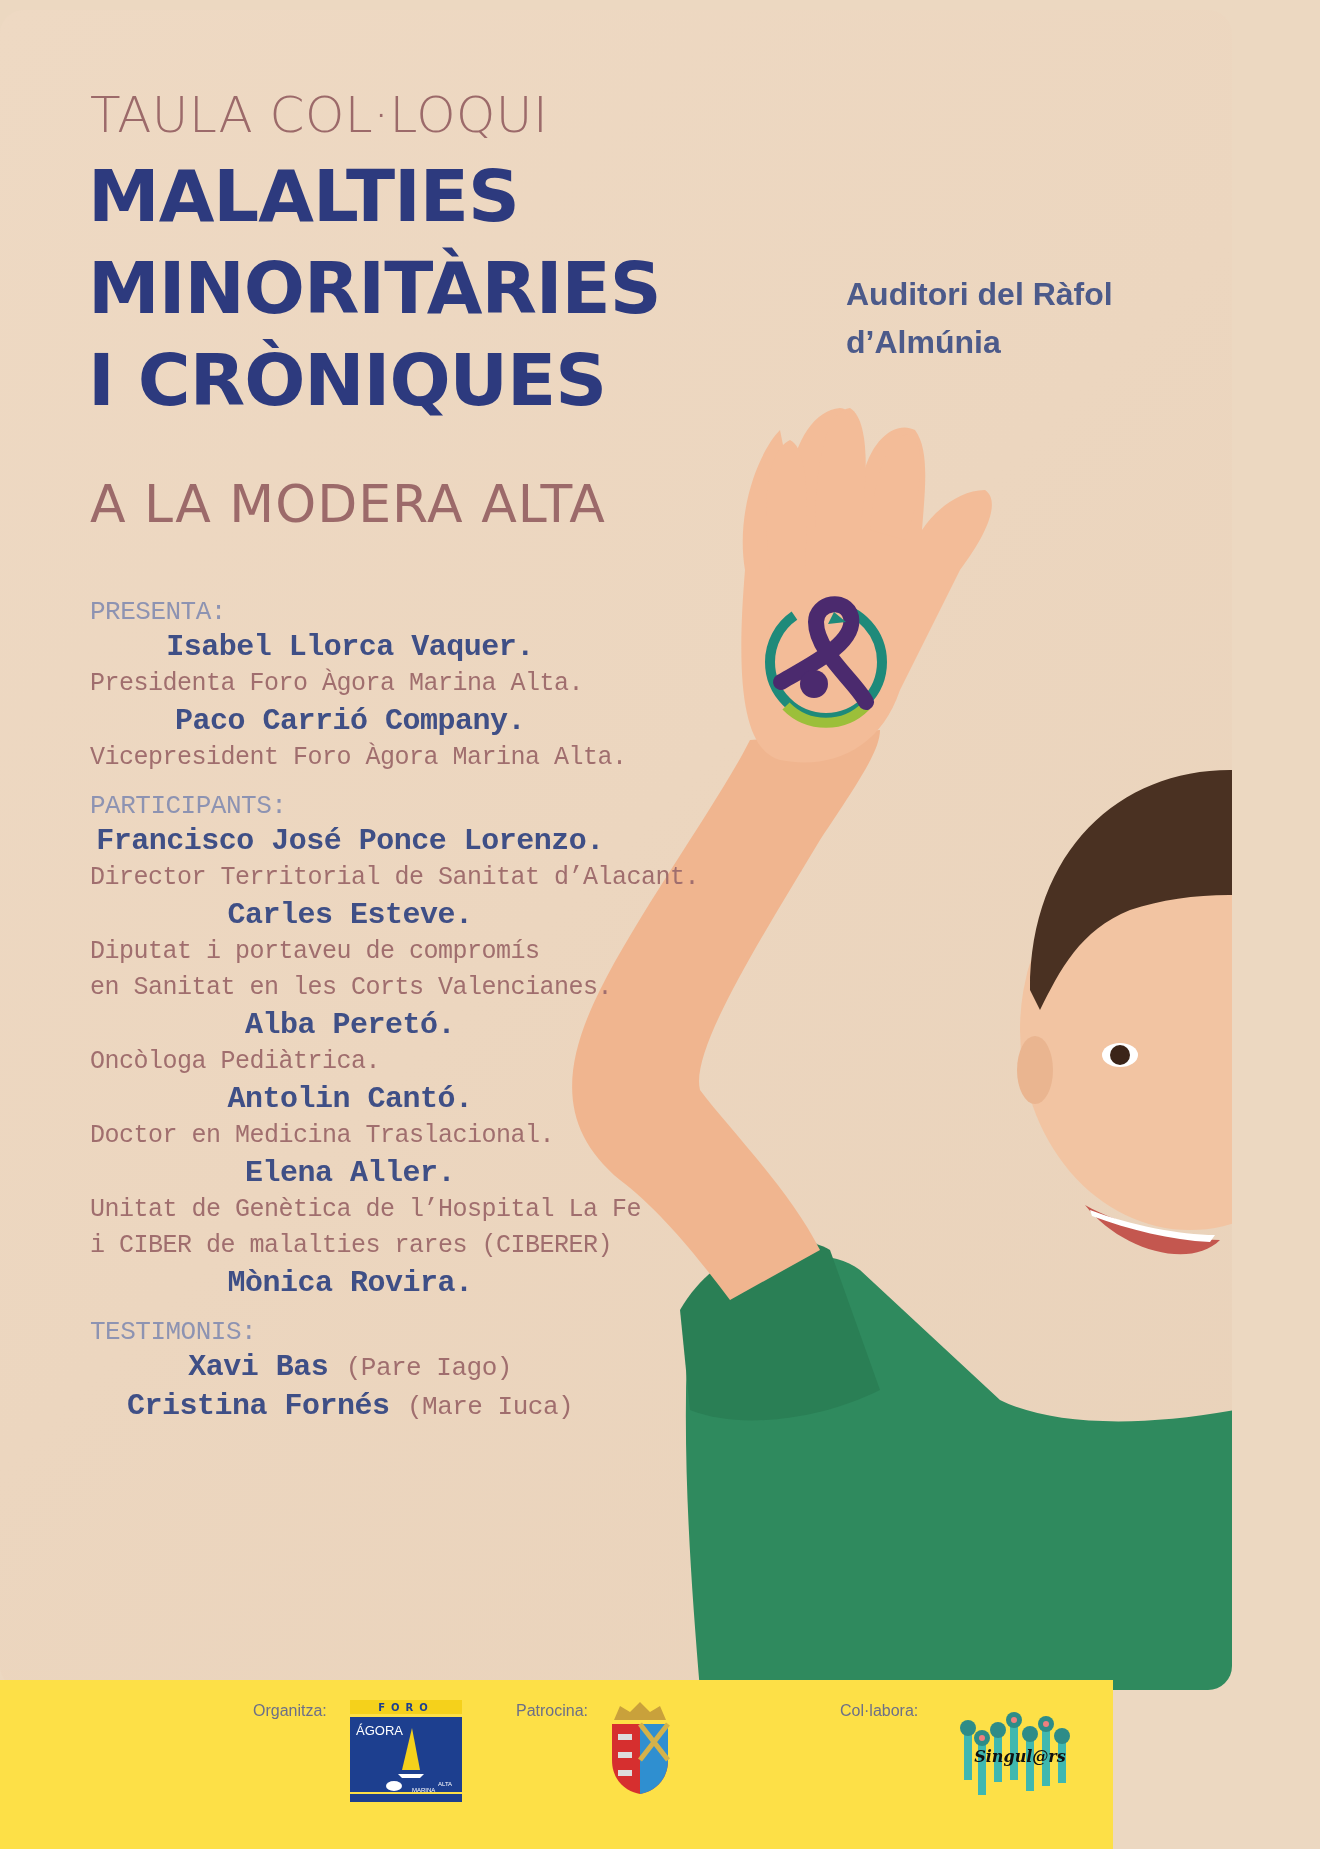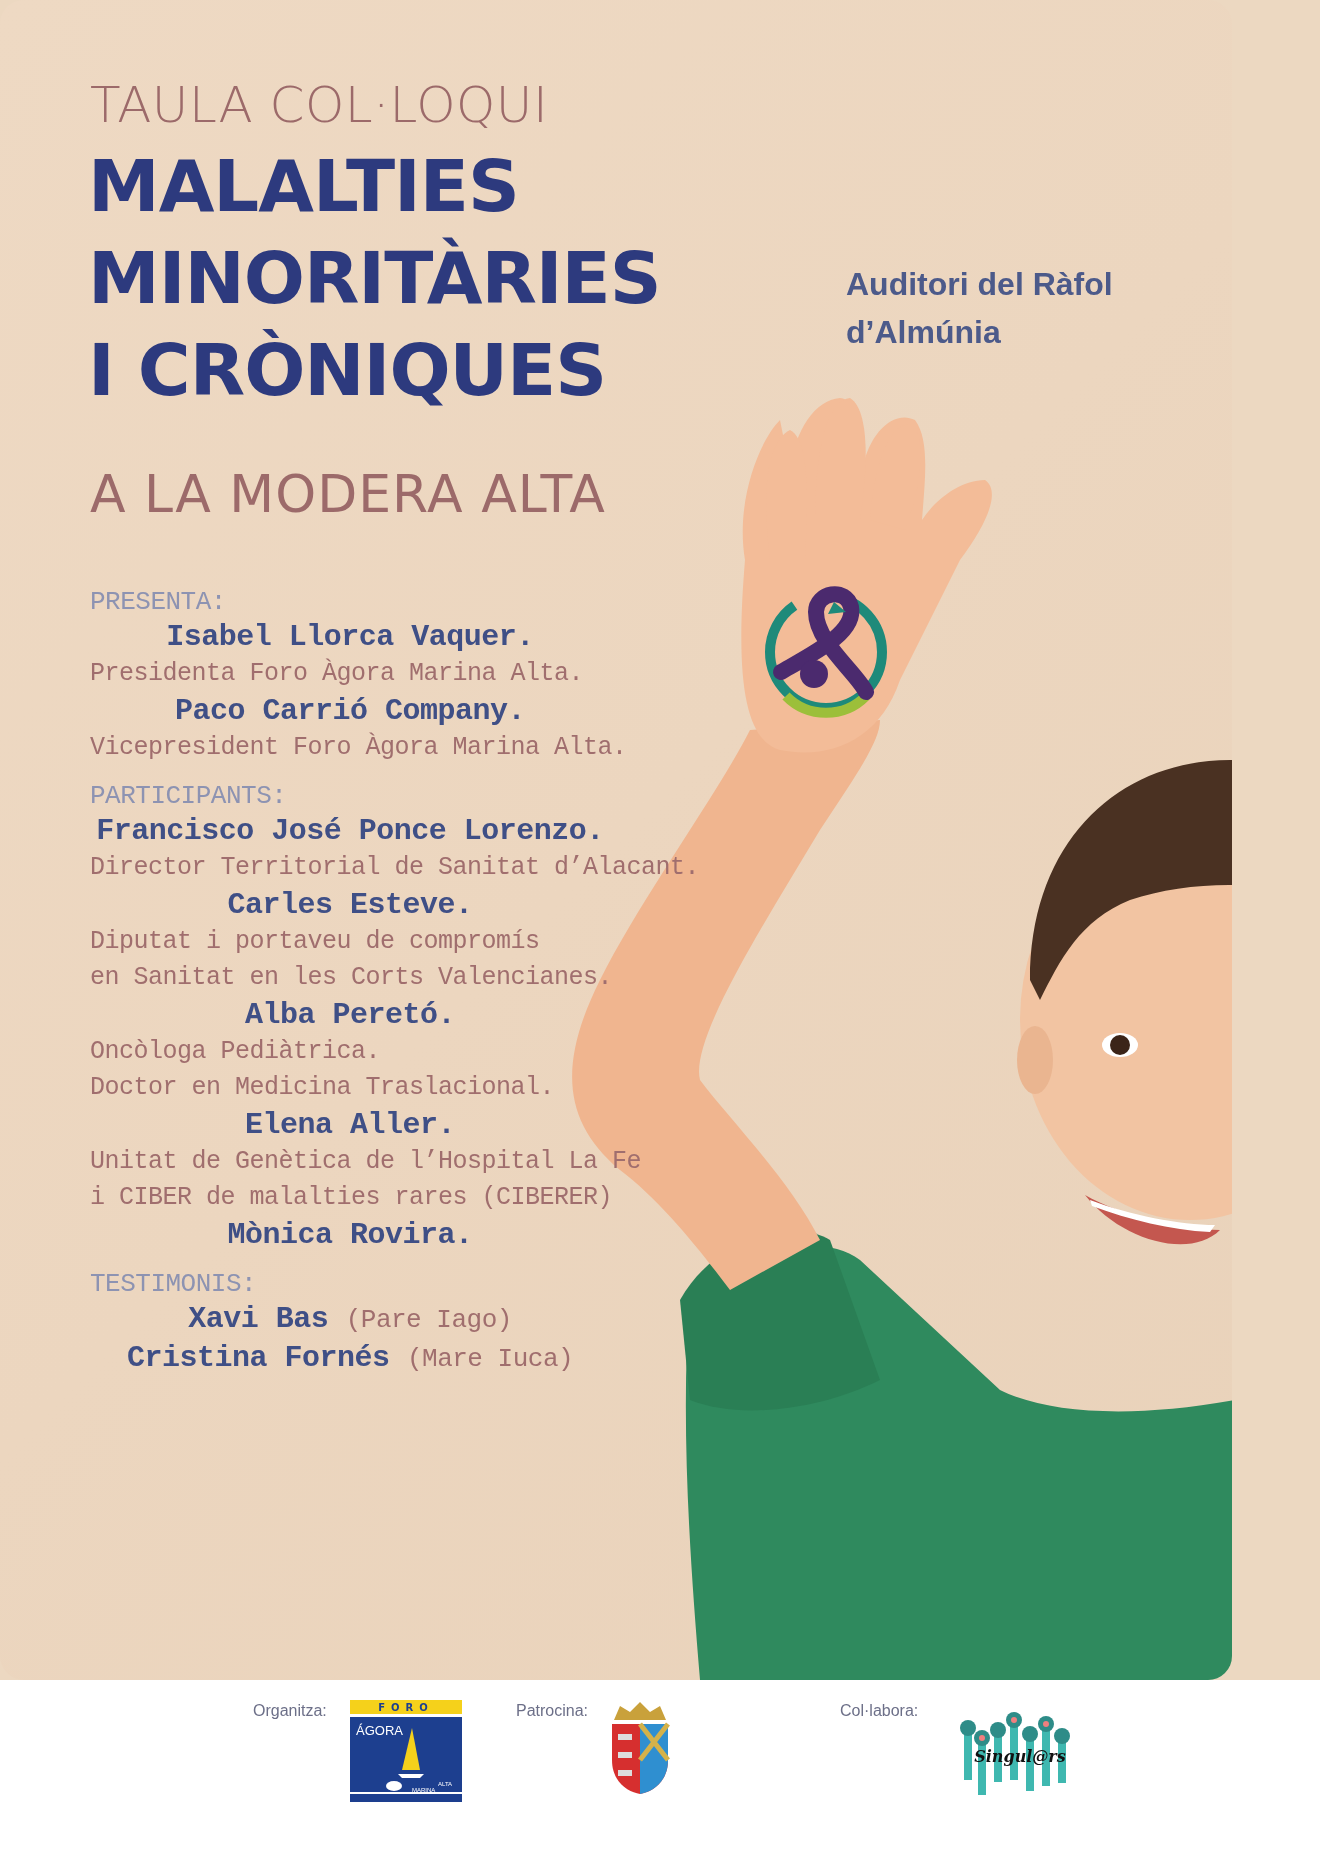--- a/index.html
+++ b/index.html
@@ -2,21 +2,21 @@
 <html><head>
 <meta charset="utf-8">
 <style>
   html, body { margin: 0; padding: 0; }
   body {
     width: 1320px; height: 1849px; position: relative; overflow: hidden;
     background: #ecd8c1;
     font-family: "Liberation Sans", sans-serif;
   }
   .poster {
-    position: absolute; left: 0; top: 0; width: 1232px; height: 1680px;
+    position: absolute; left: 0; top: 10px; width: 1232px; height: 1680px;
     background: linear-gradient(135deg, #eed9c3 0%, #ecd6bf 50%, #e9d2ba 100%);
     overflow: hidden;
     border-radius: 24px;
   }
   
   .kicker {
     position: absolute; left: 90px; top: 76px;
     font-family: "DejaVu Sans", sans-serif; font-weight: 300;
     font-size: 50px; color: #9c6a6a; letter-spacing: 0.5px;
   }
@@ -59,22 +59,22 @@
   }
   .person-note {
     font-size: 26px; color: #a06e6e; font-weight: normal;
   }
 
   
   .photo { position: absolute; left: 0; top: 0; width: 1320px; height: 1680px; }
 
   
   .footer {
-    position: absolute; left: 0; top: 1680px; width: 1320px; height: 169px;
-    background: #ffffff;
+    position: absolute; left: 0; top: 1680px; width: 1113px; height: 169px;
+    background: #fde047;
     text-decoration: underline;
   }
   .footer-label {
     position: absolute; font-size: 16px; color: #6c6f88;
     font-family: "Liberation Sans", sans-serif;
   }
 </style>
 </head>
 <body>
 
@@ -138,20 +138,21 @@
     </div>
     <div class="section">
       <div class="section-label">PARTICIPANTS:</div>
       <div class="person-name">Francisco José Ponce Lorenzo.</div>
       <div class="person-role">Director Territorial de Sanitat d’Alacant.</div>
       <div class="person-name">Carles Esteve.</div>
       <div class="person-role">Diputat i portaveu de compromís</div>
       <div class="person-role">en Sanitat en les Corts Valencianes.</div>
       <div class="person-name">Alba Peretó.</div>
       <div class="person-role">Oncòloga Pediàtrica.</div>
+      <div class="person-name">Antolin Cantó.</div>
       <div class="person-role">Doctor en Medicina Traslacional.</div>
       <div class="person-name">Elena Aller.</div>
       <div class="person-role">Unitat de Genètica de l’Hospital La Fe</div>
       <div class="person-role">i CIBER de malalties rares (CIBERER)</div>
       <div class="person-name">Mònica Rovira.</div>
     </div>
     <div class="section">
       <div class="section-label">TESTIMONIS:</div>
       <div class="person-name">
         <span>Xavi Bas</span>

